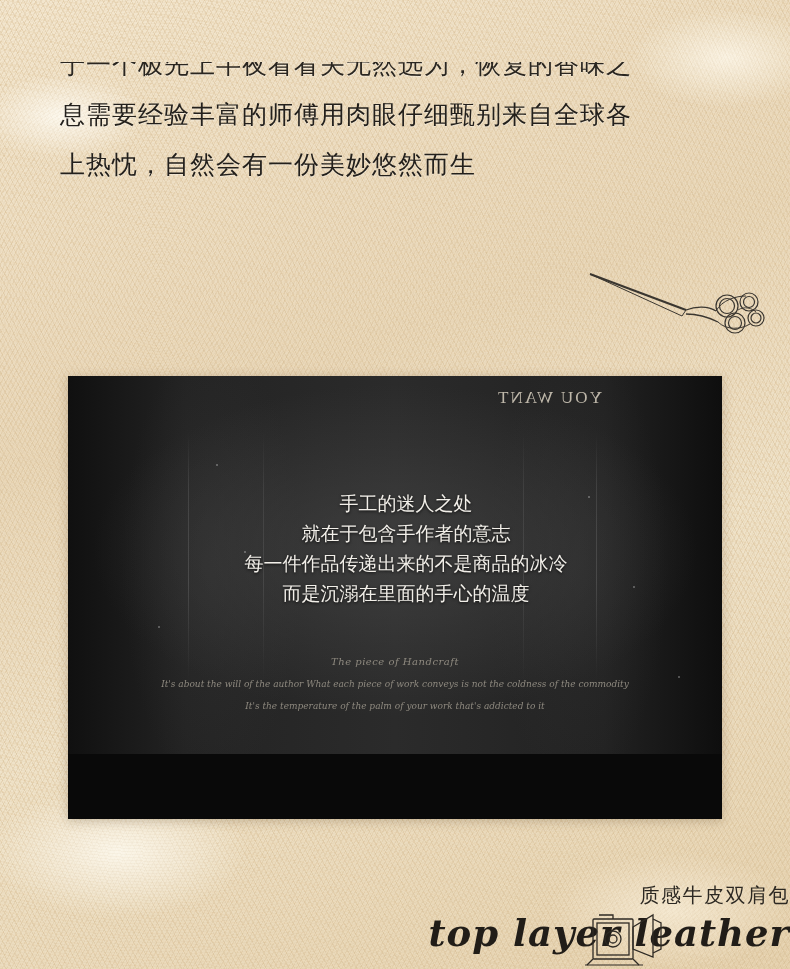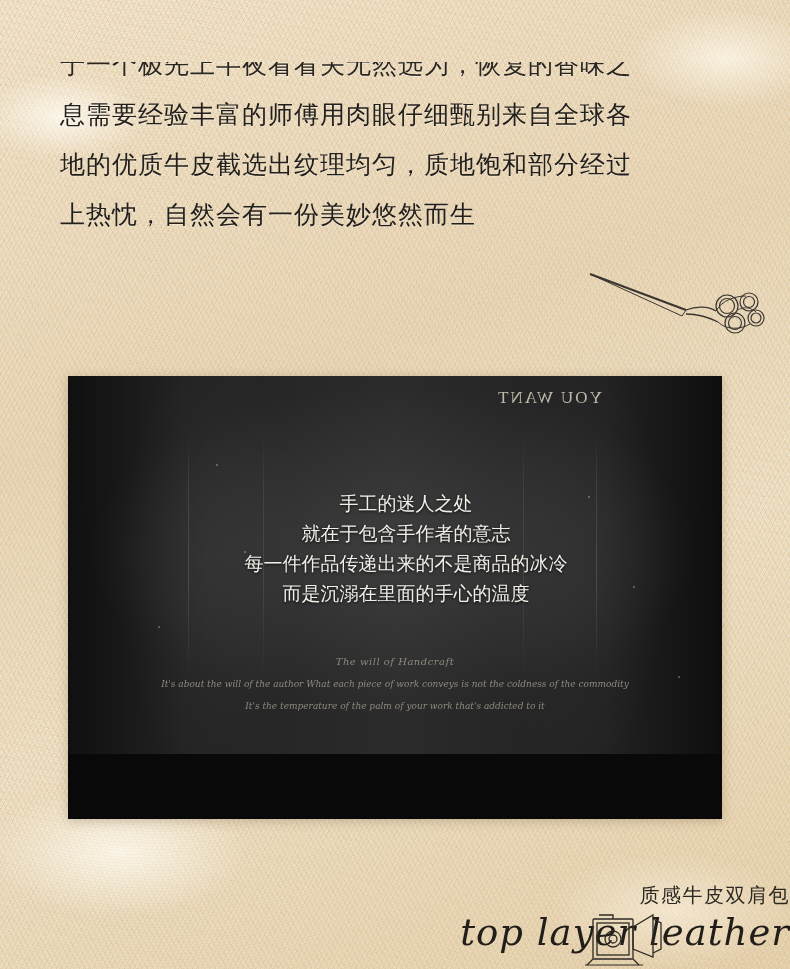--- a/index.html
+++ b/index.html
@@ -174,42 +174,41 @@
     letter-spacing: 1.5px;
     font-family: "DejaVu Serif", "Liberation Serif", serif;
     line-height: 30px;
   }
   #footer-en {
     color: #211d18;
     font-size: 37px;
     line-height: 46px;
     font-family: "DejaVu Serif", "Liberation Serif", serif;
     font-style: italic;
-    font-weight: normal;
+    font-weight: bold;
     letter-spacing: 1px;
     margin-left: 12px;
   }
   #camera {
     position: absolute;
     right: 125px;
     top: 905px;
     width: 86px;
     height: 64px;
   }
 </style>
 </head>
 <body>
 
 <div id="page">
   <div id="grain"></div>
 
   <div id="intro-text">
     <span class="ln">于一个极先上半夜看看关无然选为，恢复的香味之</span>
     <span class="ln">息需要经验丰富的师傅用肉眼仔细甄别来自全球各</span>
-    <span class="ln">地的优质牛皮截选出纹理均匀，质地饱和部分经过</span>
     <span class="ln">上热忱，自然会有一份美妙悠然而生</span>
   </div>
 
   <div id="scissors">
     <svg viewBox="0 0 190 70" width="190" height="70" fill="none" stroke="#3a3630" stroke-width="1.2">
       <path d="M4 8 L100 44" stroke-width="2.2"></path>
       <path d="M4 8 L96 50" stroke-width="1"></path>
       <path d="M96 50 L100 44" stroke-width="1"></path>
       <path d="M100 44 C110 40 122 40 130 45" stroke-width="1.3"></path>
       <path d="M100 48 C112 48 124 52 132 56" stroke-width="1.3"></path>
@@ -243,21 +242,21 @@
       <div id="brand-mark">YOU WANT</div>
 
       <div id="photo-cn-block">
         <span class="cn-line">手工的迷人之处</span>
         <span class="cn-line">就在于包含手作者的意志</span>
         <span class="cn-line">每一件作品传递出来的不是商品的冰冷</span>
         <span class="cn-line">而是沉溺在里面的手心的温度</span>
       </div>
 
       <div id="photo-en-block">
-        <span class="en-line first">The will of Handcraft</span>
+        <span class="en-line first">The piece of Handcraft</span>
         <span class="en-line">It's about the will of the author What each piece of work conveys is not the coldness of the commodity</span>
         <span class="en-line">It's the temperature of the palm of your work that's addicted to it</span>
       </div>
     </div>
     <div id="photo-bottom-bar"></div>
   </div>
 
   <div id="footer">
     <div id="footer-cn">质感牛皮双肩包</div>
     <div id="footer-en">top layer leather</div>

